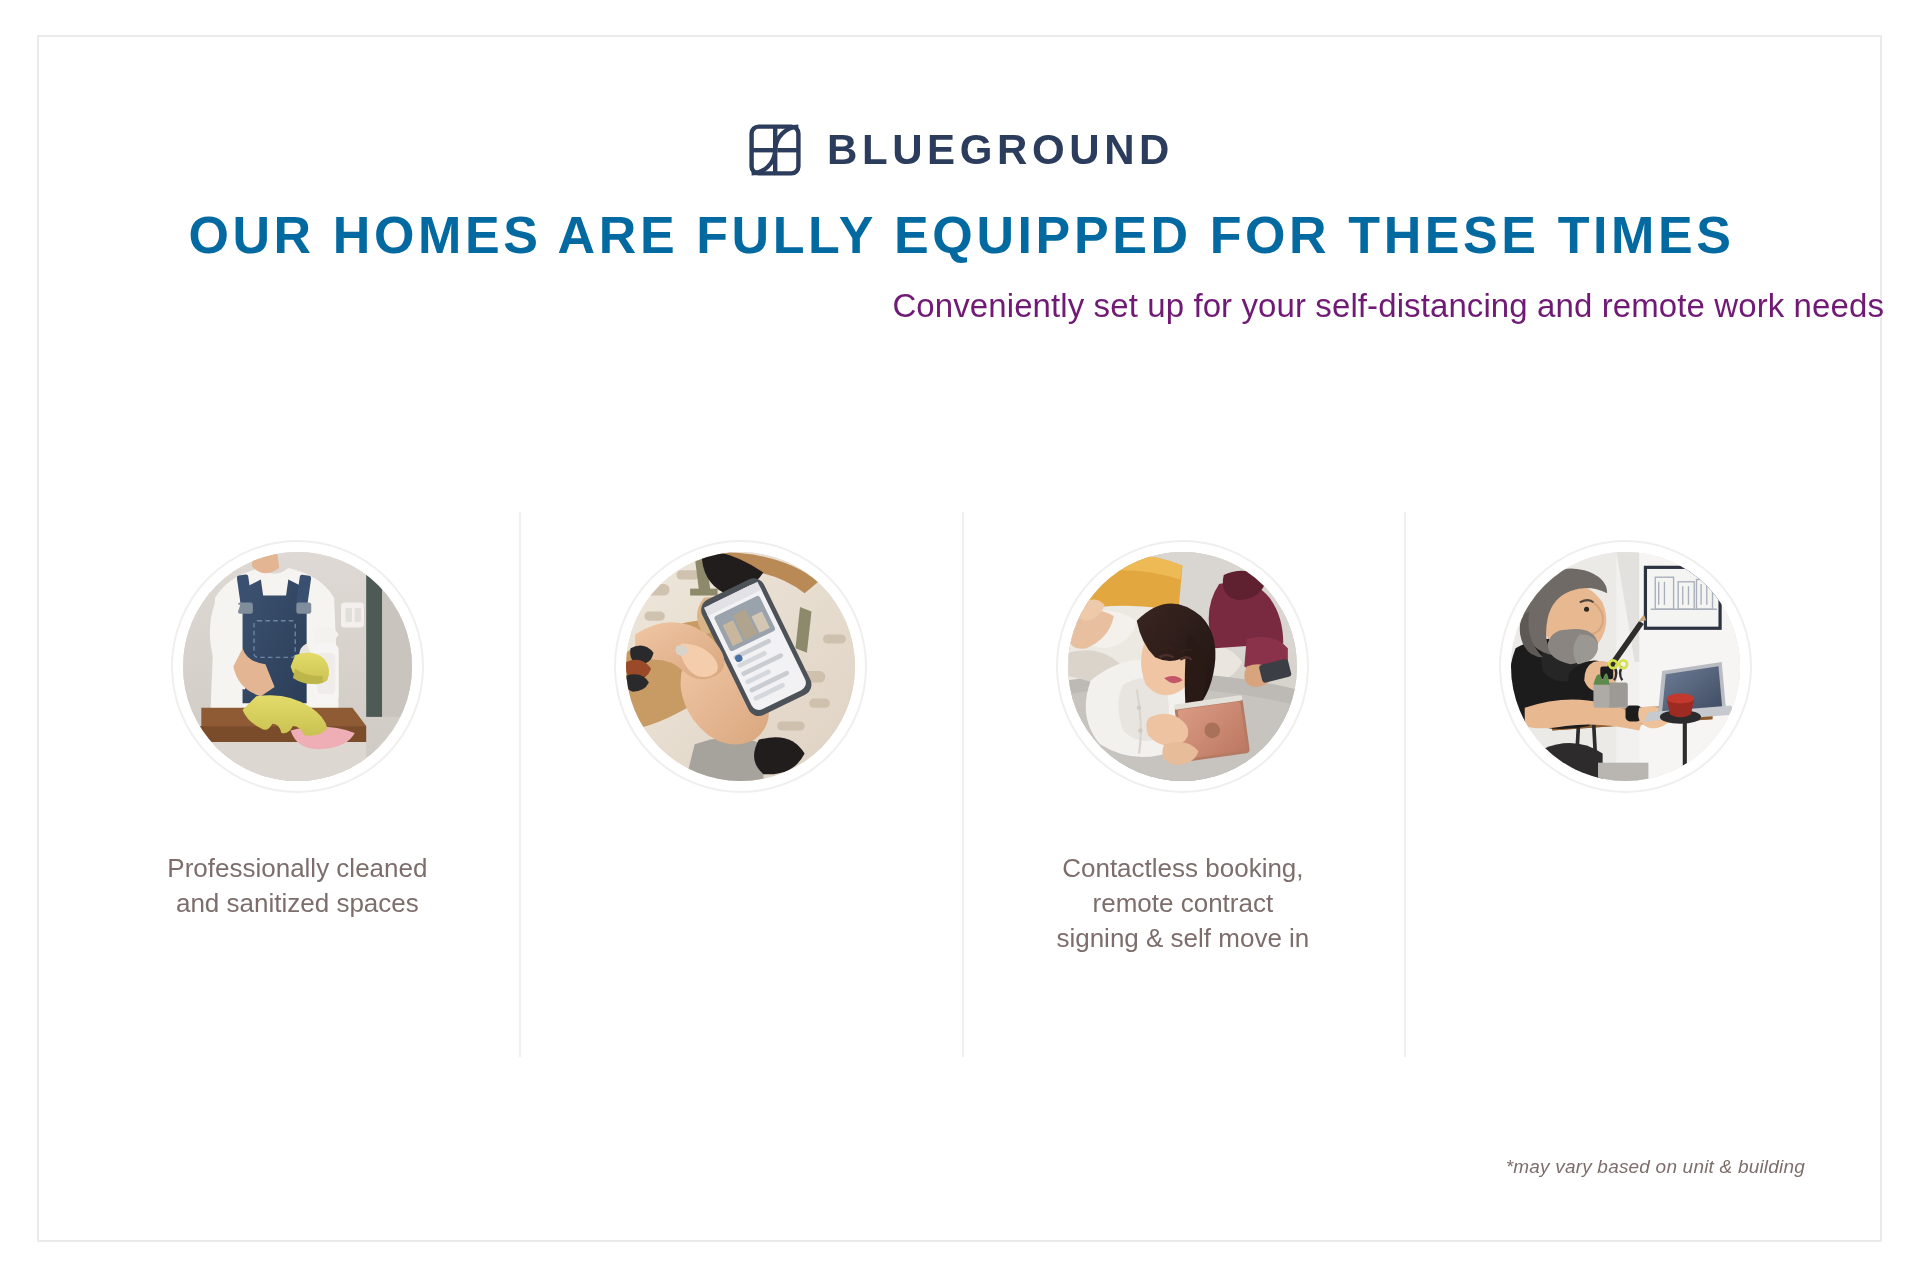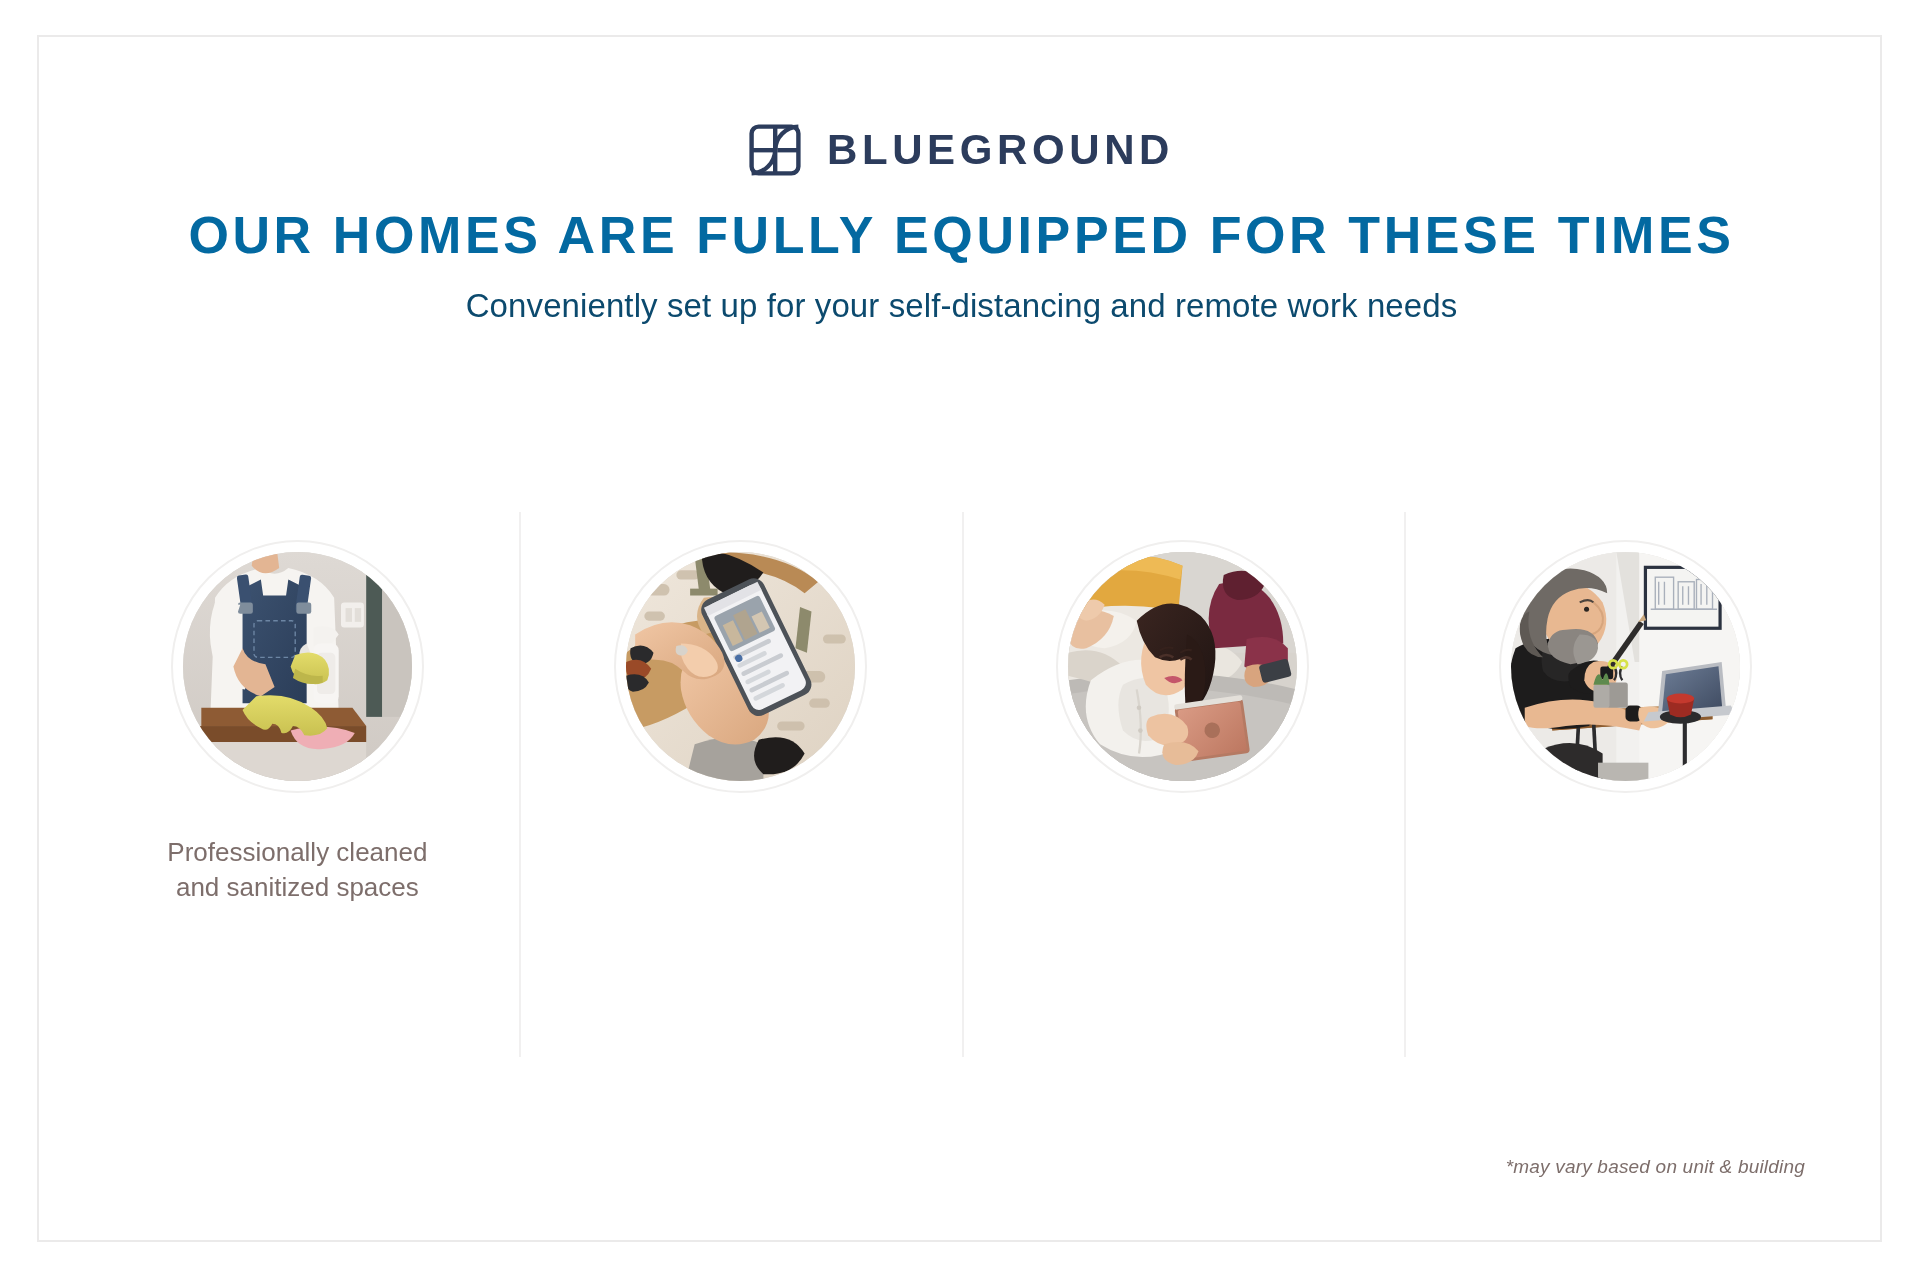--- a/index.html
+++ b/index.html
@@ -63,26 +63,26 @@
     font-weight: bold;
     letter-spacing: 3.6px;
     color: #0369a1;
     white-space: nowrap;
   }
   .subhead {
     position: absolute;
     left: 0;
     top: 250px;
     width: 1845px;
-    text-align: center;
+    text-align: right;
     font-family: "Liberation Sans", sans-serif;
     font-size: 33px;
     font-weight: normal;
     letter-spacing: 0.1px;
-    color: #0c4a6e;
+    color: #701a75;
     white-space: nowrap;
   }
 
   
   .features {
     position: absolute;
     left: 37px;
     top: 475px;
     width: 1771px;
     display: flex;
@@ -120,21 +120,21 @@
     position: relative;
     width: 100%;
     height: 100%;
     border-radius: 50%;
     overflow: hidden;
     background: #d9d7d2;
   }
   .photo svg { display: block; width: 100%; height: 100%; }
 
   .caption {
-    margin-top: 42px;
+    margin-top: 58px;
     text-align: center;
     font-family: "Liberation Sans", sans-serif;
     font-size: 26px;
     line-height: 1.34;
     color: #7d6e6b;
     white-space: pre-line;
   }
 
   
   .footnote {
@@ -383,20 +383,23 @@
                 <rect x="49.2" y="67.2" width="27.6" height="21.6" rx="1.2" fill="url(#c3tab)"></rect>
                 <circle cx="63" cy="78" r="3.4" fill="#a9705a"></circle>
                 <rect x="48" y="64.5" width="30" height="2.4" rx="1" fill="#e4e0da"></rect>
               </g>
 
               <path d="M36 72 q10 -4 16 4 q2 6 -4 8 q-8 2 -13 -4 q-2 -6 1 -8 z" fill="#edc3a1"></path>
               <path d="M42 84 q10 -3 15 3 q-2 6 -10 6 q-8 -2 -5 -9 z" fill="#e7bc98"></path>
             </svg>
           </div>
         </div>
+        <div class="caption">Contactless booking,
+remote contract
+signing &amp; self move in</div>
       </div>
 
       <div class="feature">
         <div class="photo-ring">
           <div class="photo">
             <svg viewBox="0 0 100 100" preserveAspectRatio="xMidYMid slice" xmlns="http://www.w3.org/2000/svg">
               <defs>
                 <linearGradient id="c4desk" x1="0" y1="0" x2="1" y2="0">
                   <stop offset="0" stop-color="#a8713f"></stop>
                     <stop offset="1" stop-color="#c08b55"></stop>

